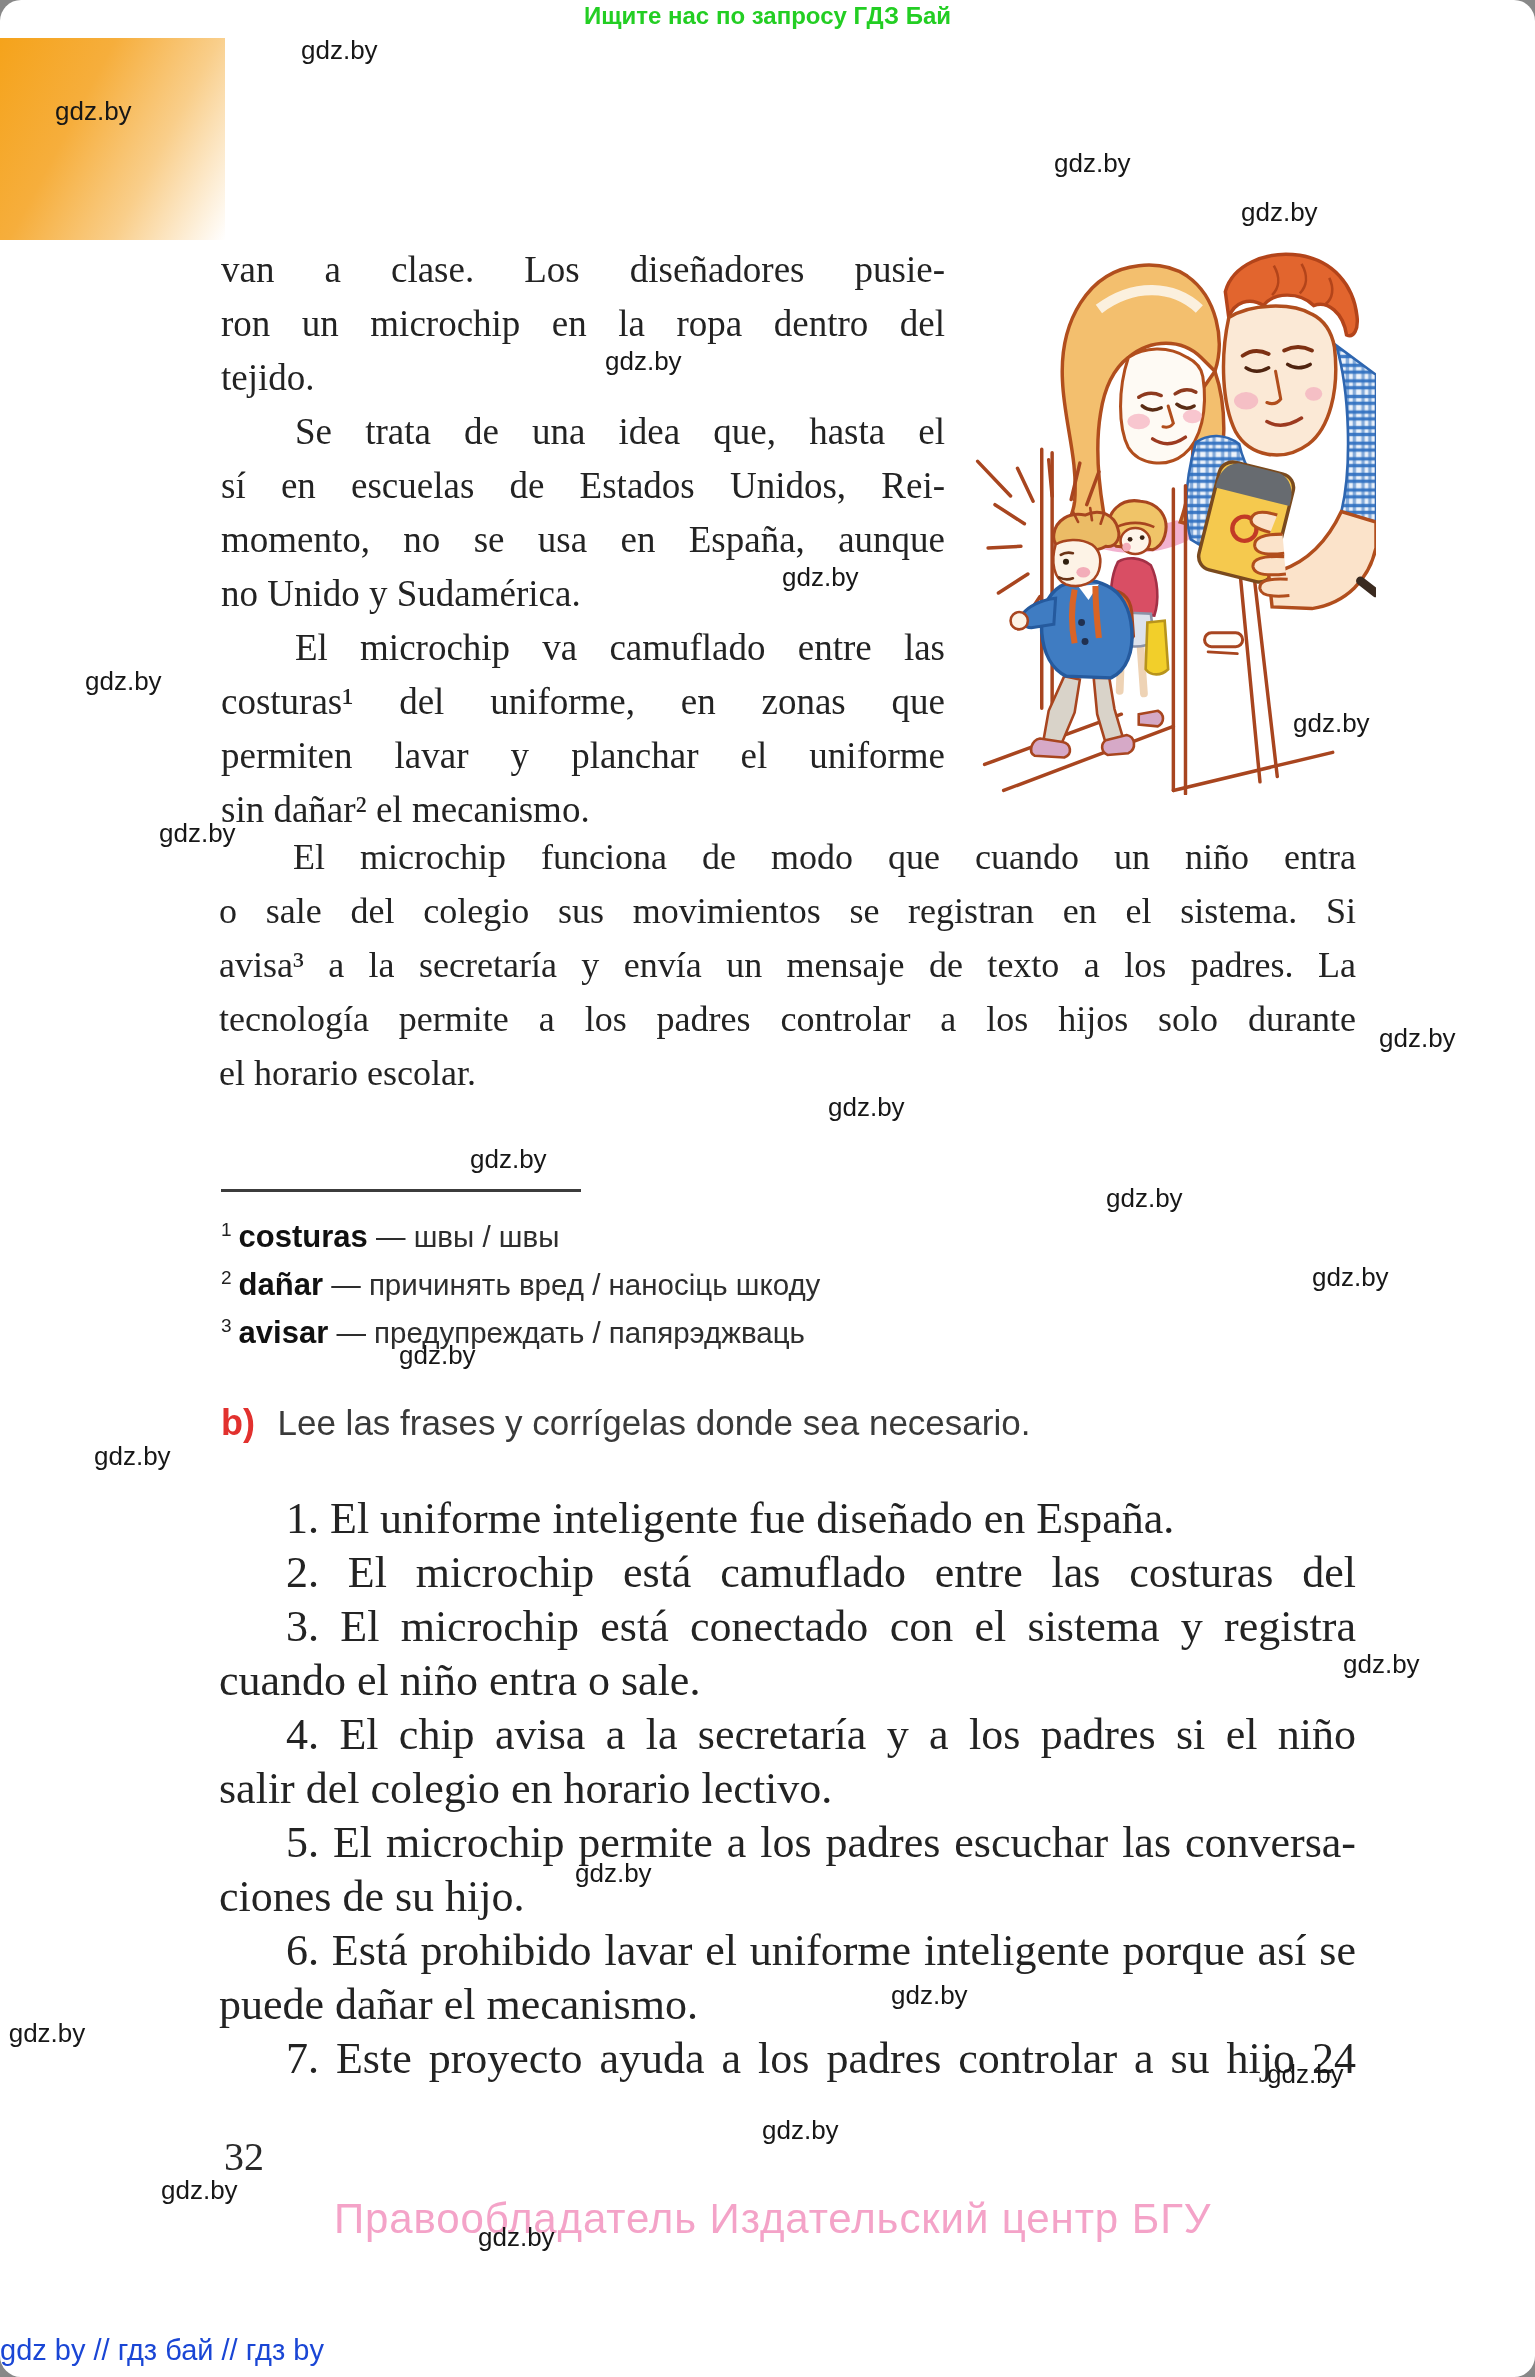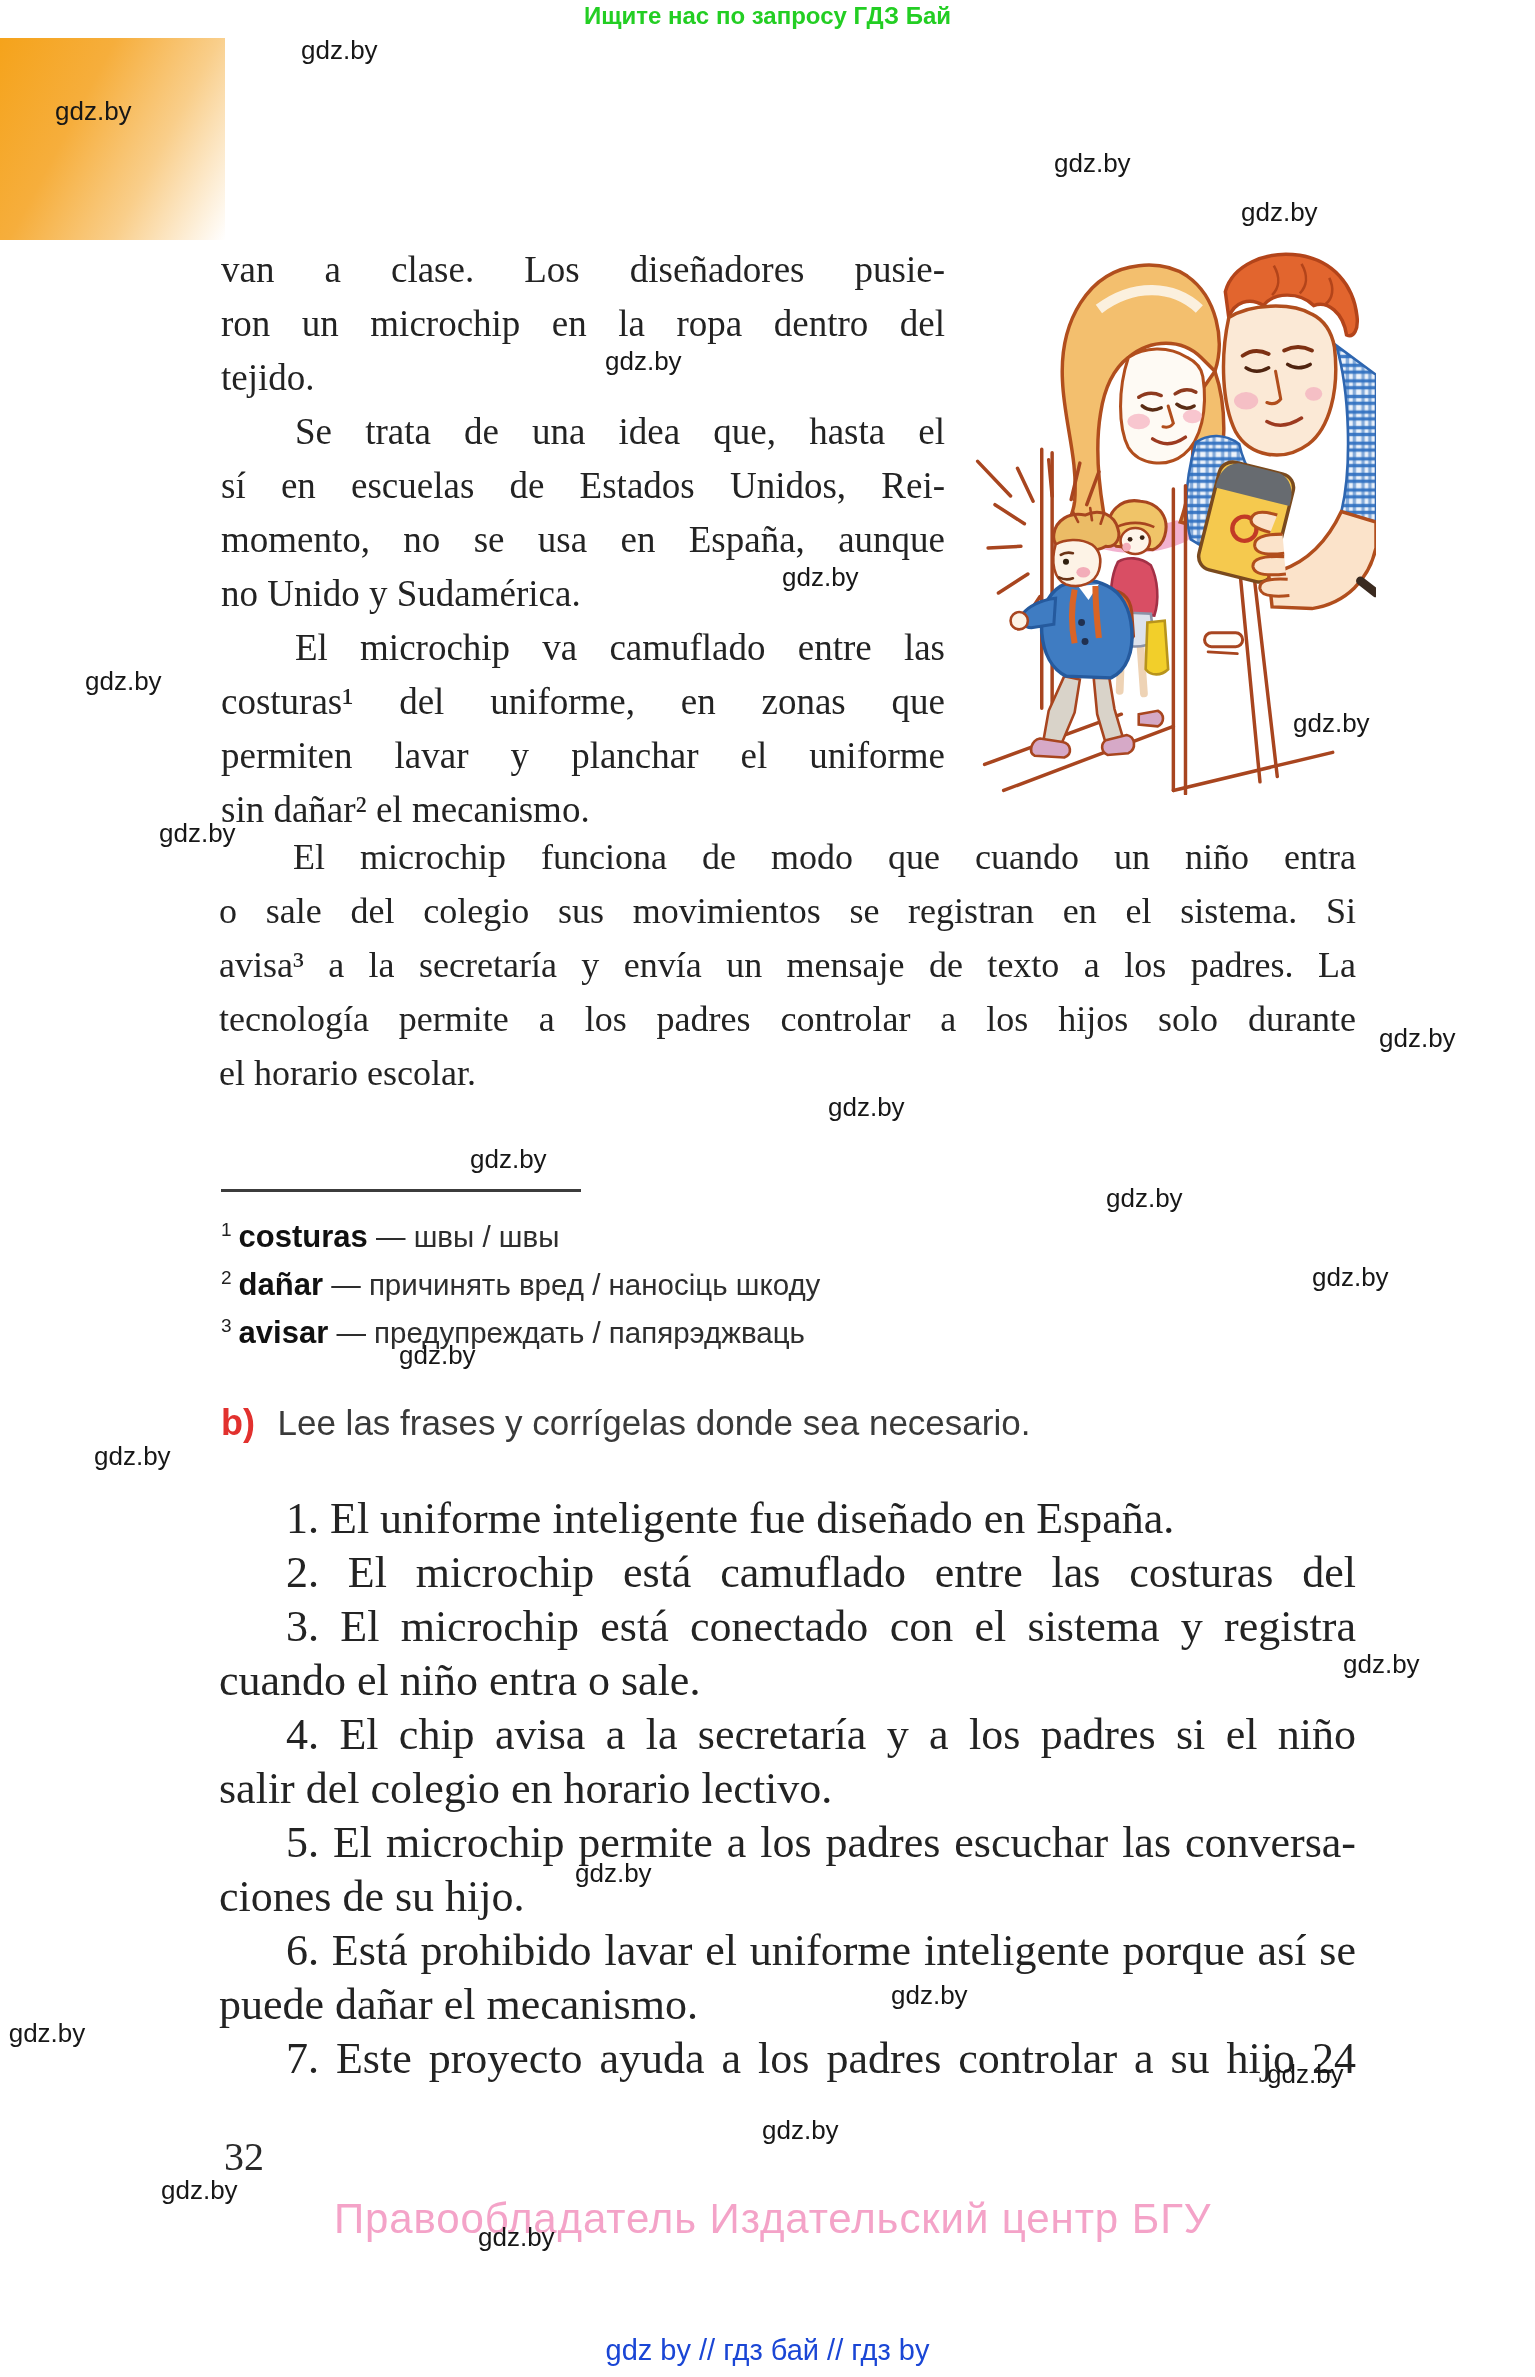--- a/index.html
+++ b/index.html
@@ -1,17 +1,17 @@
 <!DOCTYPE html>
 <html style="font-size:14px"><head>
 <meta charset="utf-8">
 <style>
   html,body{margin:0;padding:0;background:#888;}
   .page{position:relative;width:1535px;height:2377px;background:#ffffff;overflow:hidden;
-        font-family:"Liberation Serif","DejaVu Serif",serif;color:#232323;}
+        font-family:"Liberation Serif","DejaVu Serif",serif;color:#232323;border-radius:21px;}
   .promo{position:absolute;top:1.7px;left:0;width:100%;text-align:center;
          font-family:"Liberation Sans","DejaVu Sans",sans-serif;font-size:24px;font-weight:bold;}
   .orange-box{position:absolute;left:0;top:38px;width:225px;height:202px;
         background:linear-gradient(118deg,#F5A31B 0%,#F6AE3C 35%,#F9CE8A 66%,#FFFFFF 100%);}
   .wm{position:absolute;font-family:"Liberation Sans","DejaVu Sans",sans-serif;
       font-size:26px;color:#171717;white-space:nowrap;line-height:1.1;}
   .textblock{position:absolute;}
   #col-narrow{left:221px;top:243px;width:724px;font-size:37px;}
   #para-full{left:219px;top:830px;width:1137px;font-size:36px;}
   .line{height:54px;line-height:54px;overflow:hidden;}
@@ -24,21 +24,21 @@
   .fn-line{height:48px;line-height:48px;overflow:hidden;}
   .fn-line sup{font-size:19px;vertical-align:super;margin-right:7px;color:#222;}
   .fn-line b{color:#111;font-size:31px;text-align:right;}
   #exercise-head{left:221px;top:1402px;width:1126px;
       font-family:"Liberation Sans","DejaVu Sans",sans-serif;font-size:35px;color:#3a3a3a;}
   #exercise-label{font-weight:bold;font-size:36px;margin-right:22.5px;}
   #exercise-list{left:219px;top:1492px;width:1137px;font-size:44px;}
   #page-num{position:absolute;left:224px;top:2133px;font-size:40px;color:#2a2a2a;}
   #copyright{position:absolute;left:334px;top:2156px;
       font-family:"Liberation Sans","DejaVu Sans",sans-serif;font-size:42px;letter-spacing:0.9px;margin-top:39px;}
-  #footer-keys{position:absolute;left:0;top:2334px;width:100%;text-align:center;
+  #footer-keys{position:absolute;left:0;top:2334px;width:100%;text-align:left;
       font-family:"Liberation Sans","DejaVu Sans",sans-serif;font-size:29px;}
   .illu{position:absolute;left:969px;top:236px;width:407px;height:559px;}
 </style>
 </head>
 <body>
 
 <div class="page">
 
   <div class="promo" style="color: rgb(35, 206, 35);">Ищите нас по запросу ГДЗ Бай</div>
 

